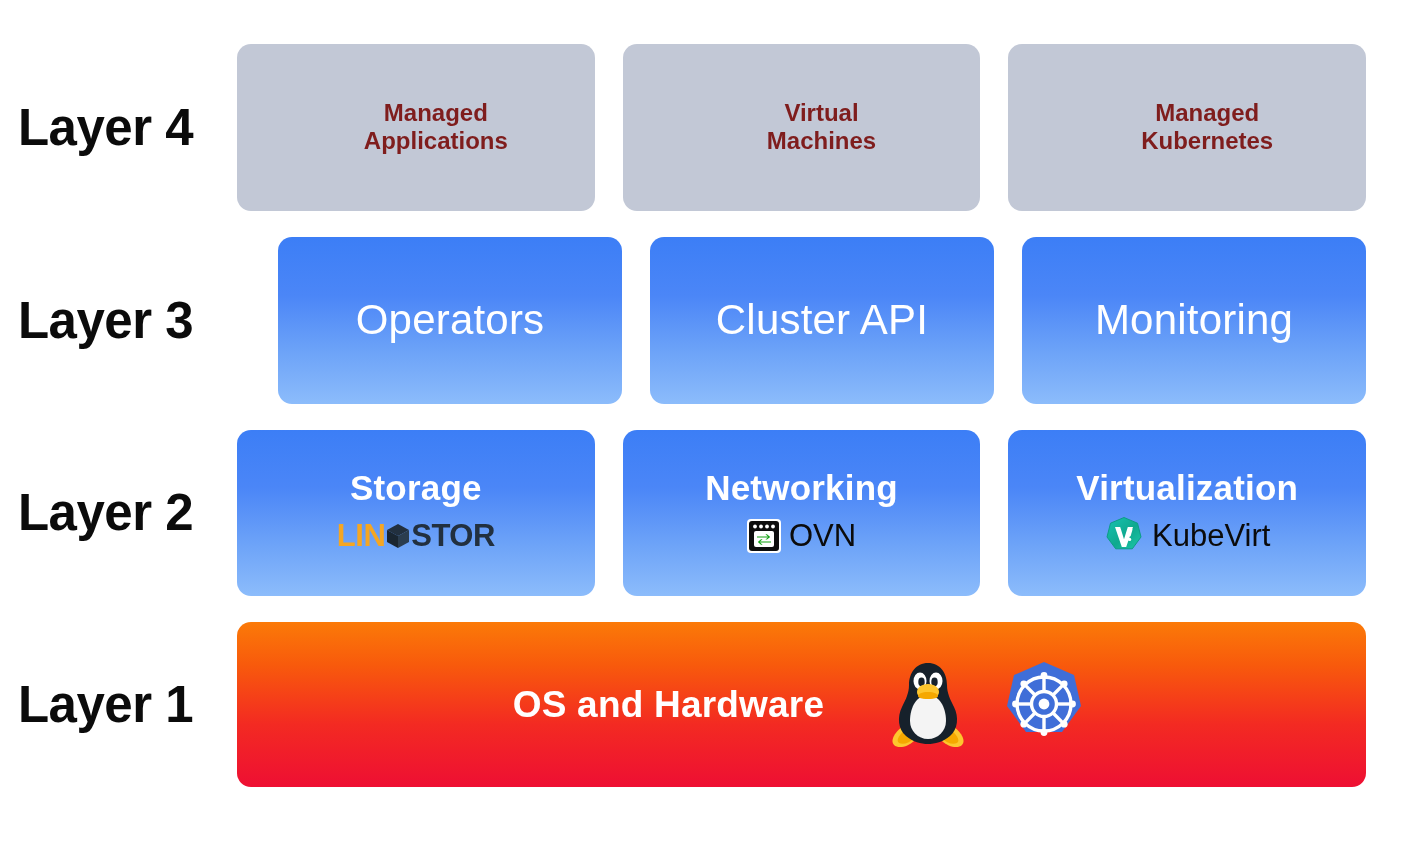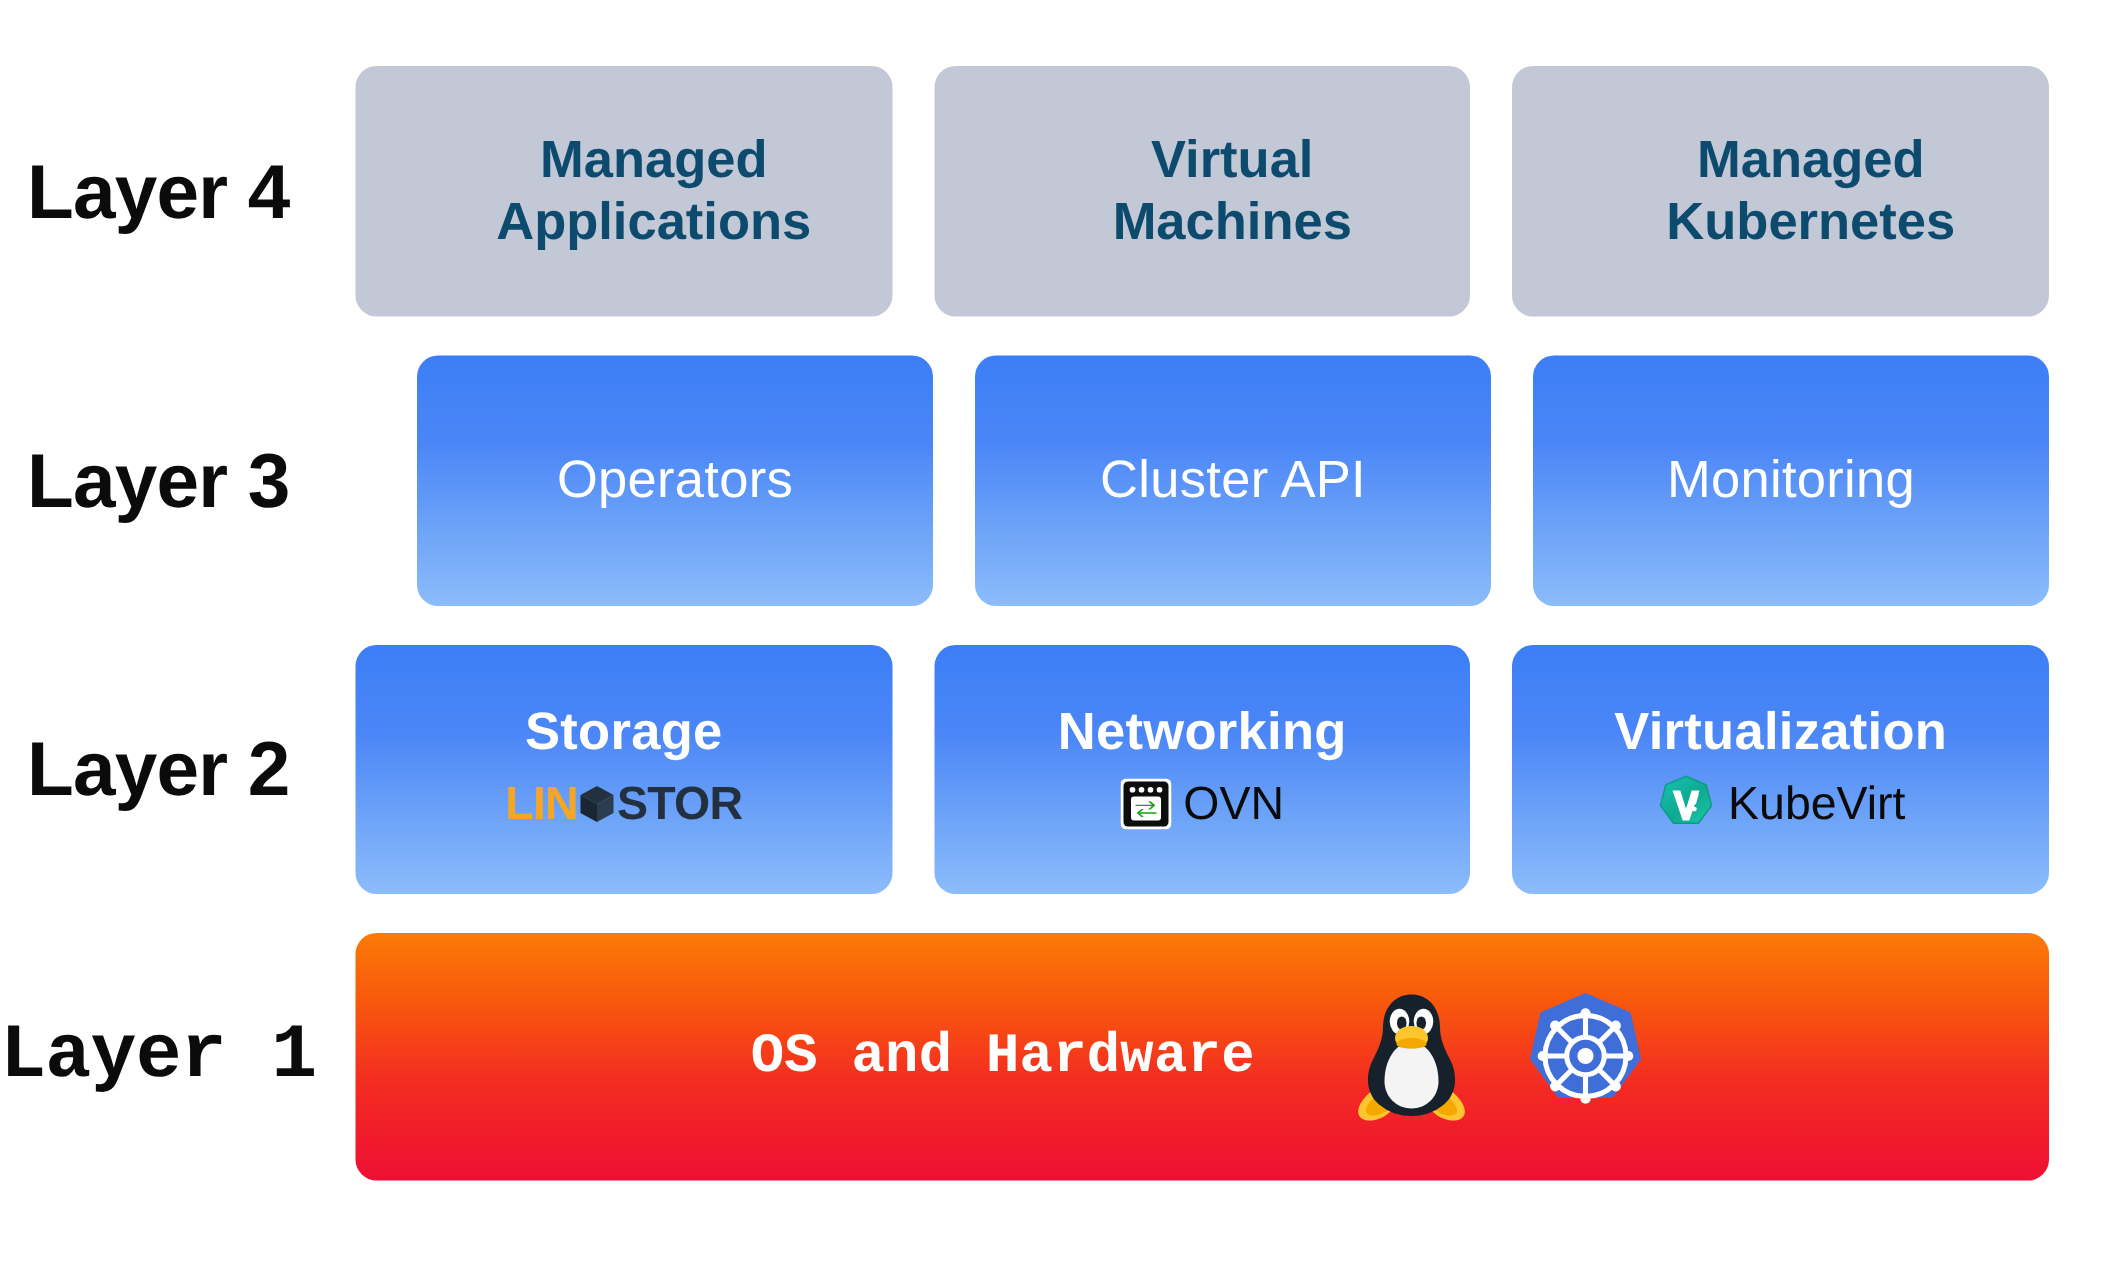--- a/index.html
+++ b/index.html
@@ -17,21 +17,21 @@
     display:flex;flex-direction:column;
   }
   .row{
     display:flex;
     align-items:stretch;
     width:100%;
   }
   .row-l4{height:168px;}
   .row-l3{height:168px;gap:41px;}
   .row-l2{height:168px;}
-  .row-l1{height:166px;font-family:Liberation Mono, monospace;}
+  .row-l1{height:166px;}
   .row-gap{height:26px;flex:0 0 26px;}
 
   .layer-label{
     flex:0 0 237px;
     display:flex;align-items:center;justify-content:center;
     font-size:51px;
     font-weight:bold;
     color:#0b0b0b;
     letter-spacing:-0.5px;
     padding-right:26px;
@@ -46,32 +46,32 @@
   .cell{
     flex:1 1 0;
     border-radius:14px;
     display:flex;flex-direction:column;
     align-items:center;justify-content:center;
     text-align:center;
     box-sizing:border-box;
   }
   .cell-gray{
     background:#c2c8d6;
-    color:#0c4a6e;
-    font-size:35px;
+    color:#7f1d1d;
+    font-size:24px;
     font-weight:bold;
     line-height:1.18;
     padding-left:40px;
   }
   .cell-blue{
     background:linear-gradient(180deg,#3c7ef6 0%,#4b86f7 35%,#6ea4f8 70%,#8cbcfb 100%);
     color:#ffffff;
   }
   .cell-l3-text{
-    font-size:35px;
+    font-size:42px;
     font-weight:500;
     letter-spacing:0.2px;
   }
   .cell-l2-title{
     font-size:35px;
     font-weight:bold;
     letter-spacing:0.2px;
     margin-bottom:6px;
   }
   .logo-row{

